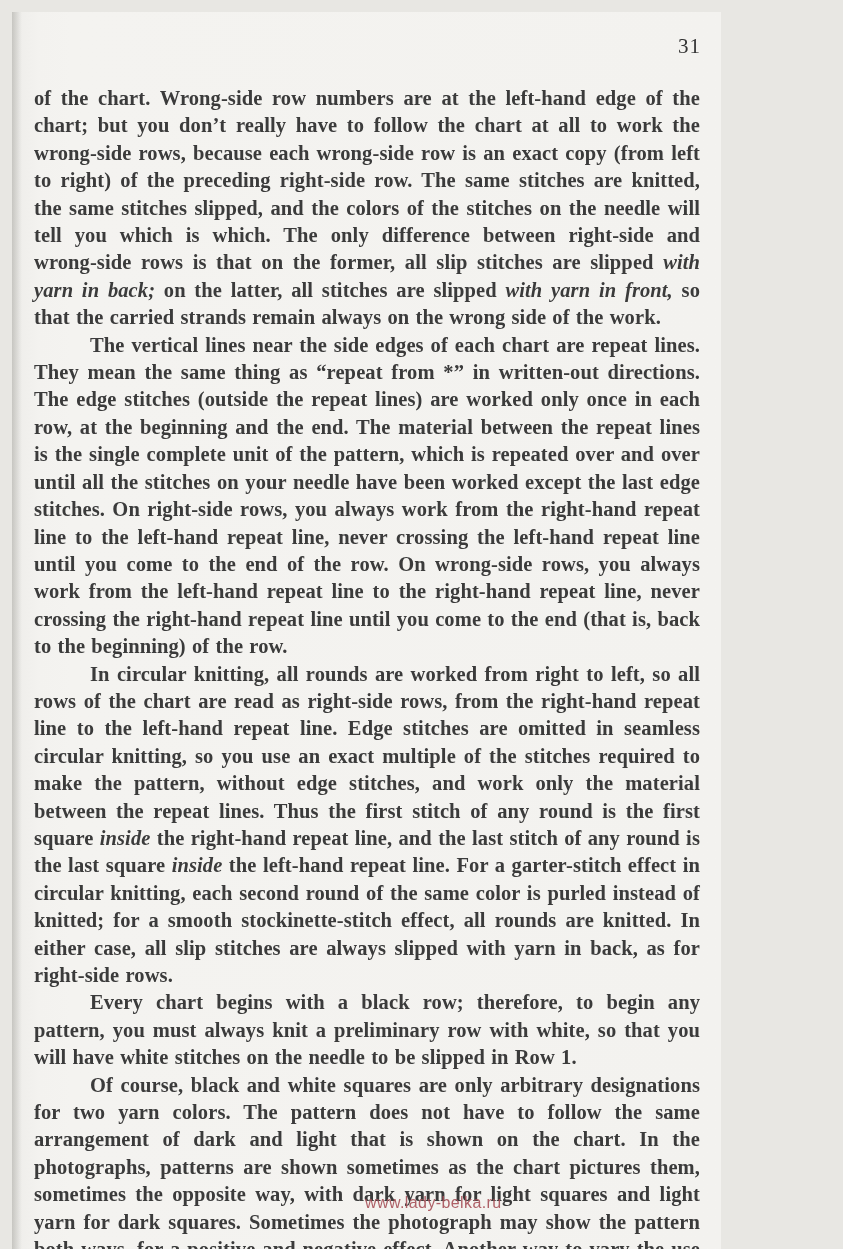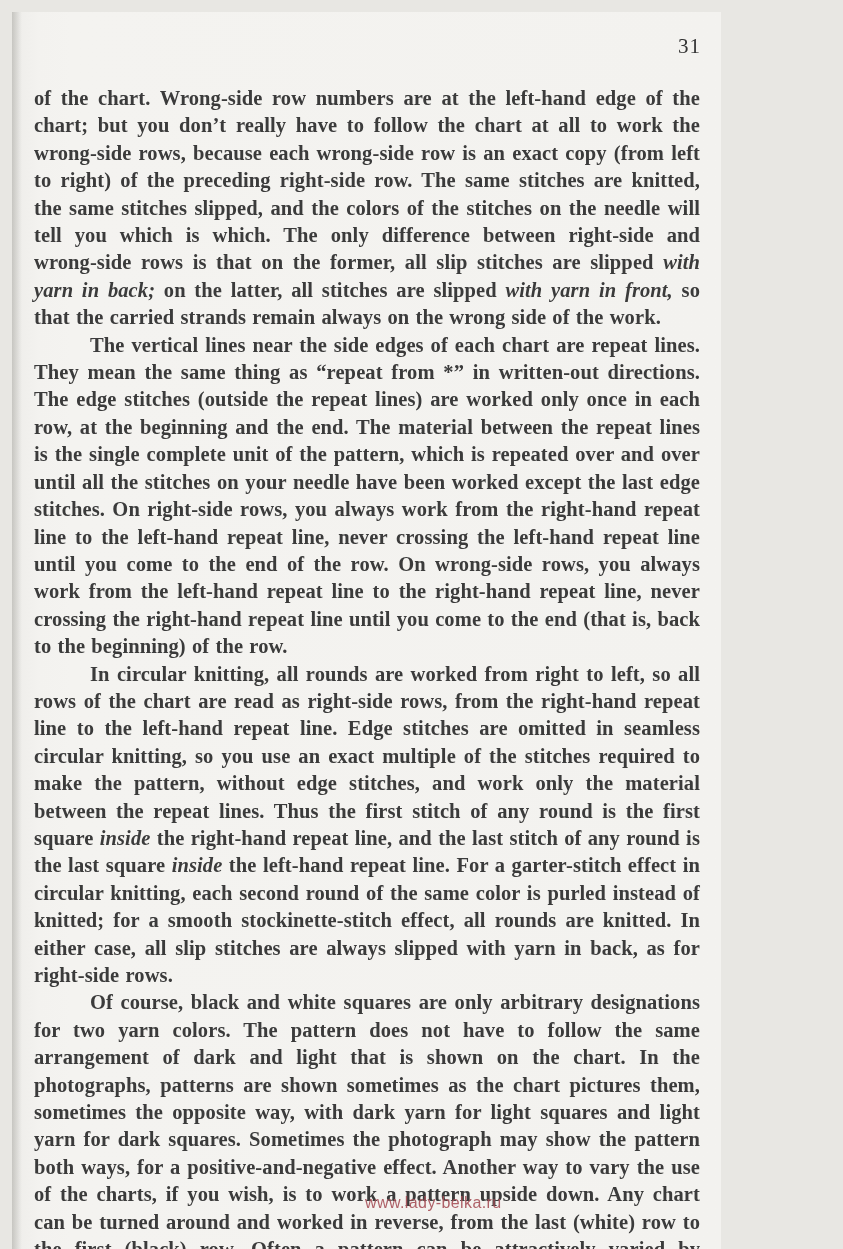--- a/index.html
+++ b/index.html
@@ -70,17 +70,18 @@
 </head>
 <body>
 
 <div class="page">
   <div class="edge-shadow"></div>
   <div class="page-number">31</div>
   <main class="text-block">
       <p class="noindent"><span>of the chart. Wrong-side row numbers are at the left-hand edge of the chart; but you don’t really have to follow the chart at all to work the wrong-side rows, because each wrong-side row is an exact copy (from left to right) of the preceding right-side row. The same stitches are knitted, the same stitches slipped, and the colors of the stitches on the needle will tell you which is which. The only difference between right-side and wrong-side rows is that on the former, all slip stitches are slipped </span><span class="it">with yarn in back;</span><span> on the latter, all stitches are slipped </span><span class="it">with yarn in front,</span><span> so that the carried strands remain always on the wrong side of the work.</span></p>
       <p><span>The vertical lines near the side edges of each chart are repeat lines. They mean the same thing as “repeat from *” in written-out directions. The edge stitches (outside the repeat lines) are worked only once in each row, at the beginning and the end. The material between the repeat lines is the single complete unit of the pattern, which is repeated over and over until all the stitches on your needle have been worked except the last edge stitches. On right-side rows, you always work from the right-hand repeat line to the left-hand repeat line, never crossing the left-hand repeat line until you come to the end of the row. On wrong-side rows, you always work from the left-hand repeat line to the right-hand repeat line, never crossing the right-hand repeat line until you come to the end (that is, back to the beginning) of the row.</span></p>
       <p><span>In circular knitting, all rounds are worked from right to left, so all rows of the chart are read as right-side rows, from the right-hand repeat line to the left-hand repeat line. Edge stitches are omitted in seamless circular knitting, so you use an exact multiple of the stitches required to make the pattern, without edge stitches, and work only the material between the repeat lines. Thus the first stitch of any round is the first square </span><span class="it">inside</span><span> the right-hand repeat line, and the last stitch of any round is the last square </span><span class="it">inside</span><span> the left-hand repeat line. For a garter-stitch effect in circular knitting, each second round of the same color is purled instead of knitted; for a smooth stockinette-stitch effect, all rounds are knitted. In either case, all slip stitches are always slipped with yarn in back, as for right-side rows.</span></p>
+      <p><span>Every chart begins with a black row; therefore, to begin any pattern, you must always knit a preliminary row with white, so that you will have white stitches on the needle to be slipped in Row 1.</span></p>
       <p><span>Of course, black and white squares are only arbitrary designations for two yarn colors. The pattern does not have to follow the same arrangement of dark and light that is shown on the chart. In the photographs, patterns are shown sometimes as the chart pictures them, sometimes the opposite way, with dark yarn for light squares and light yarn for dark squares. Sometimes the photograph may show the pattern both ways, for a positive-and-negative effect. Another way to vary the use of the charts, if you wish, is to work a pattern upside down. Any chart can be turned around and worked in reverse, from the last (white) row to the first (black) row. Often a pattern can be attractively varied by working the first repeat right side up, the next repeat upside down, and so on.</span></p>
       <p><span>You need the exact multiples given with each chart (a) in circular knitting,</span></p>
     </main>
   <div class="watermark">www.lady-belka.ru</div>
 </div>
 
 </body></html>

